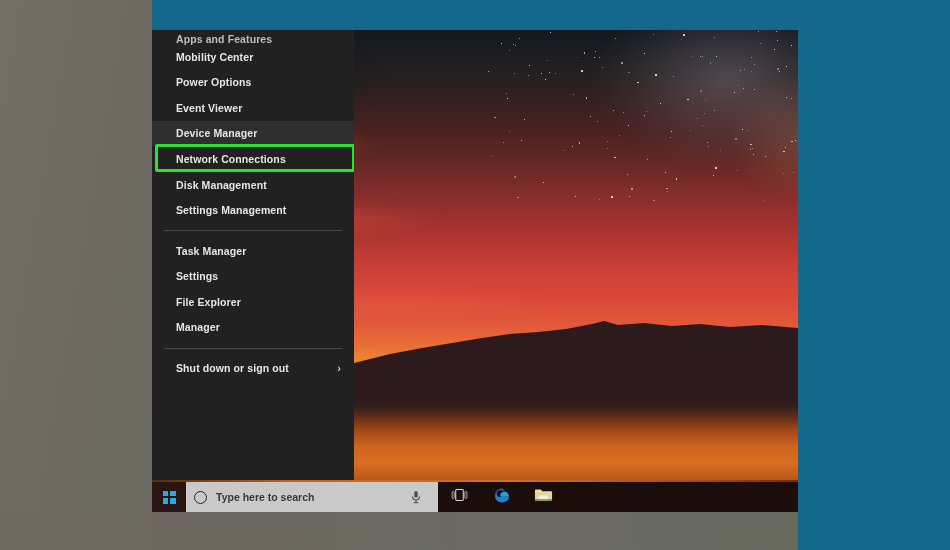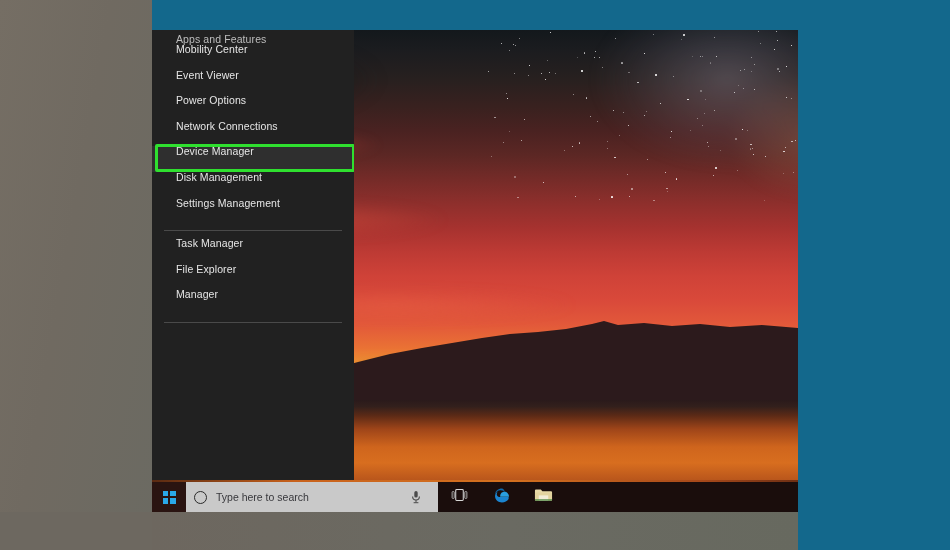--- a/index.html
+++ b/index.html
@@ -5,20 +5,21 @@
   * { box-sizing: border-box; margin: 0; padding: 0; }
   html, body {
     width: 950px; height: 550px;
     overflow: hidden;
     font-family: "Liberation Sans", sans-serif;
   }
   #stage {
     position: relative;
     width: 950px; height: 550px;
     background: #13688c;
+    font-weight: bold;
   }
   
   .left-pad {
     position: absolute; left: 0; top: 0;
     width: 152px; height: 550px;
     background: linear-gradient(100deg, #756e64 0%, #706a61 45%, #6b6a62 100%);
   }
   .left-pad-lower {
     position: absolute; left: 0; top: 512px;
     width: 152px; height: 38px;
@@ -121,20 +122,21 @@
     left: 0px; top: 0px;
     width: 202px; height: 452px;
     background: #212121;
     color: #e9e9e9;
     overflow: hidden;
   }
   .menu-item {
     position: relative;
     height: 25.6px;
     display: flex;
+    align-items: center;
     padding-left: 24px;
     font-size: 10.5px;
     line-height: 1;
     color: #e6e6e6;
     letter-spacing: .1px;
     white-space: nowrap;
   }
   .menu-item.clipped { height: 14px; align-items: flex-end; color:#bdbdbd; }
   .menu-item.hovered { background: #2f2f2f; }
   .menu-item .chev {
@@ -376,48 +378,55 @@
 
     <div id="winx-menu">
       <div id="menu-body">
           <div class="menu-item clipped">
             <span>Apps and Features</span>
           </div>
           <div class="menu-item">
             <span>Mobility Center</span>
           </div>
           <div class="menu-item">
+            <span>Power Options</span>
+          </div>
+          <div class="menu-item">
             <span>Event Viewer</span>
-          </div>
-          <div class="menu-item">
-            <span>Power Options</span>
-          </div>
-          <div class="menu-item">
-            <span>Network Connections</span>
           </div>
           <div class="menu-item hovered">
             <span>Device Manager</span>
           </div>
           <div class="menu-item">
+            <span>Network Connections</span>
+          </div>
+          <div class="menu-item">
             <span>Disk Management</span>
           </div>
           <div class="menu-item">
             <span>Settings Management</span>
           </div>
           <div class="separator"></div>
           <div class="menu-item">
             <span>Task Manager</span>
           </div>
           <div class="menu-item">
+            <span>Settings</span>
+          </div>
+          <div class="menu-item">
             <span>File Explorer</span>
           </div>
           <div class="menu-item">
             <span>Manager</span>
           </div>
           <div class="separator"></div>
+          <div class="menu-item">
+            <span>Shut down or sign out</span>
+            <span class="chev">›</span>
+          </div>
         </div>
       <div id="highlight-box"></div>
     </div>
 
     <div class="tb-top-line"></div>
     <div id="taskbar">
 
       <div class="tb-start">
         <span class="win-logo">
           <i></i>

